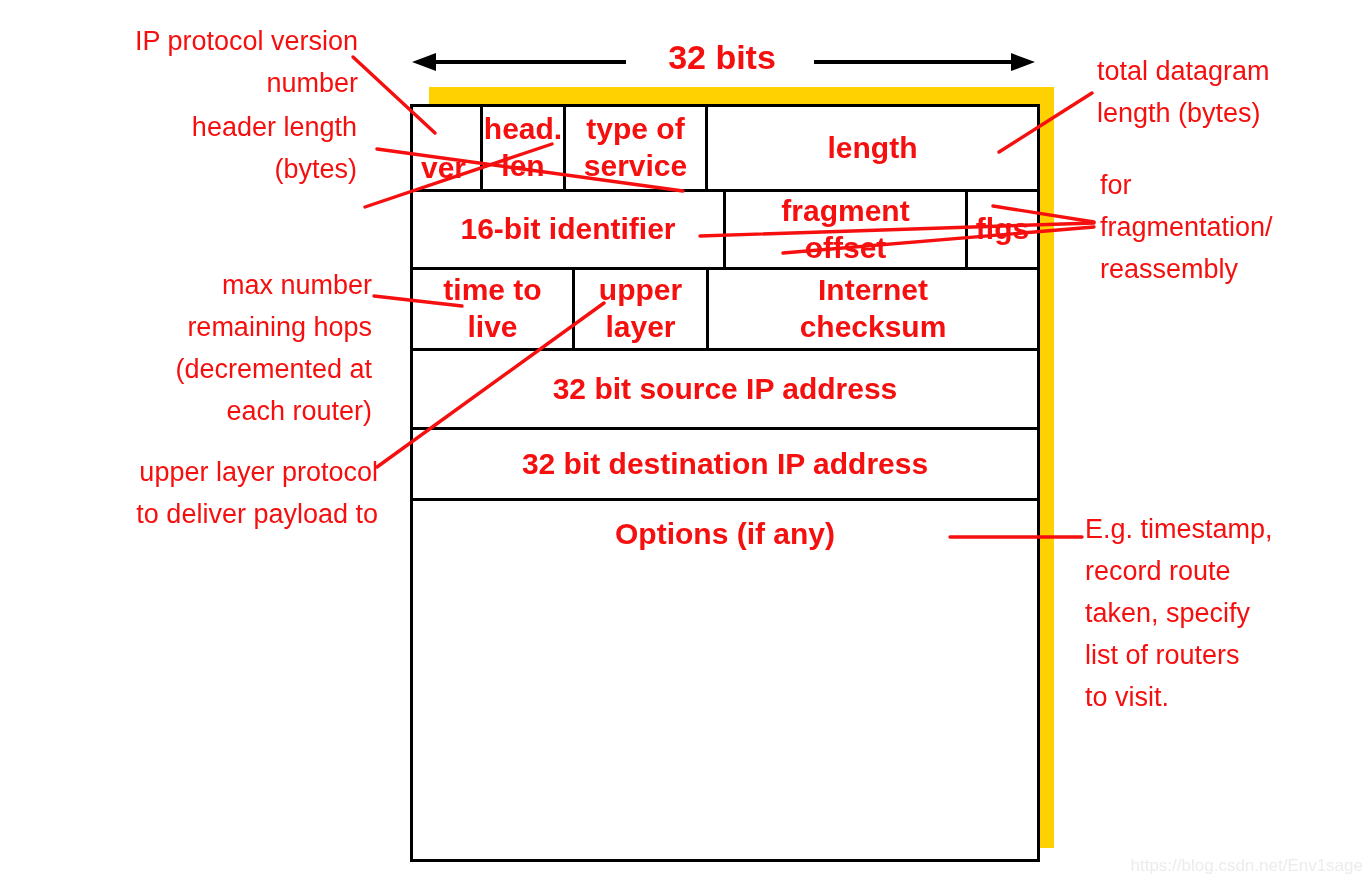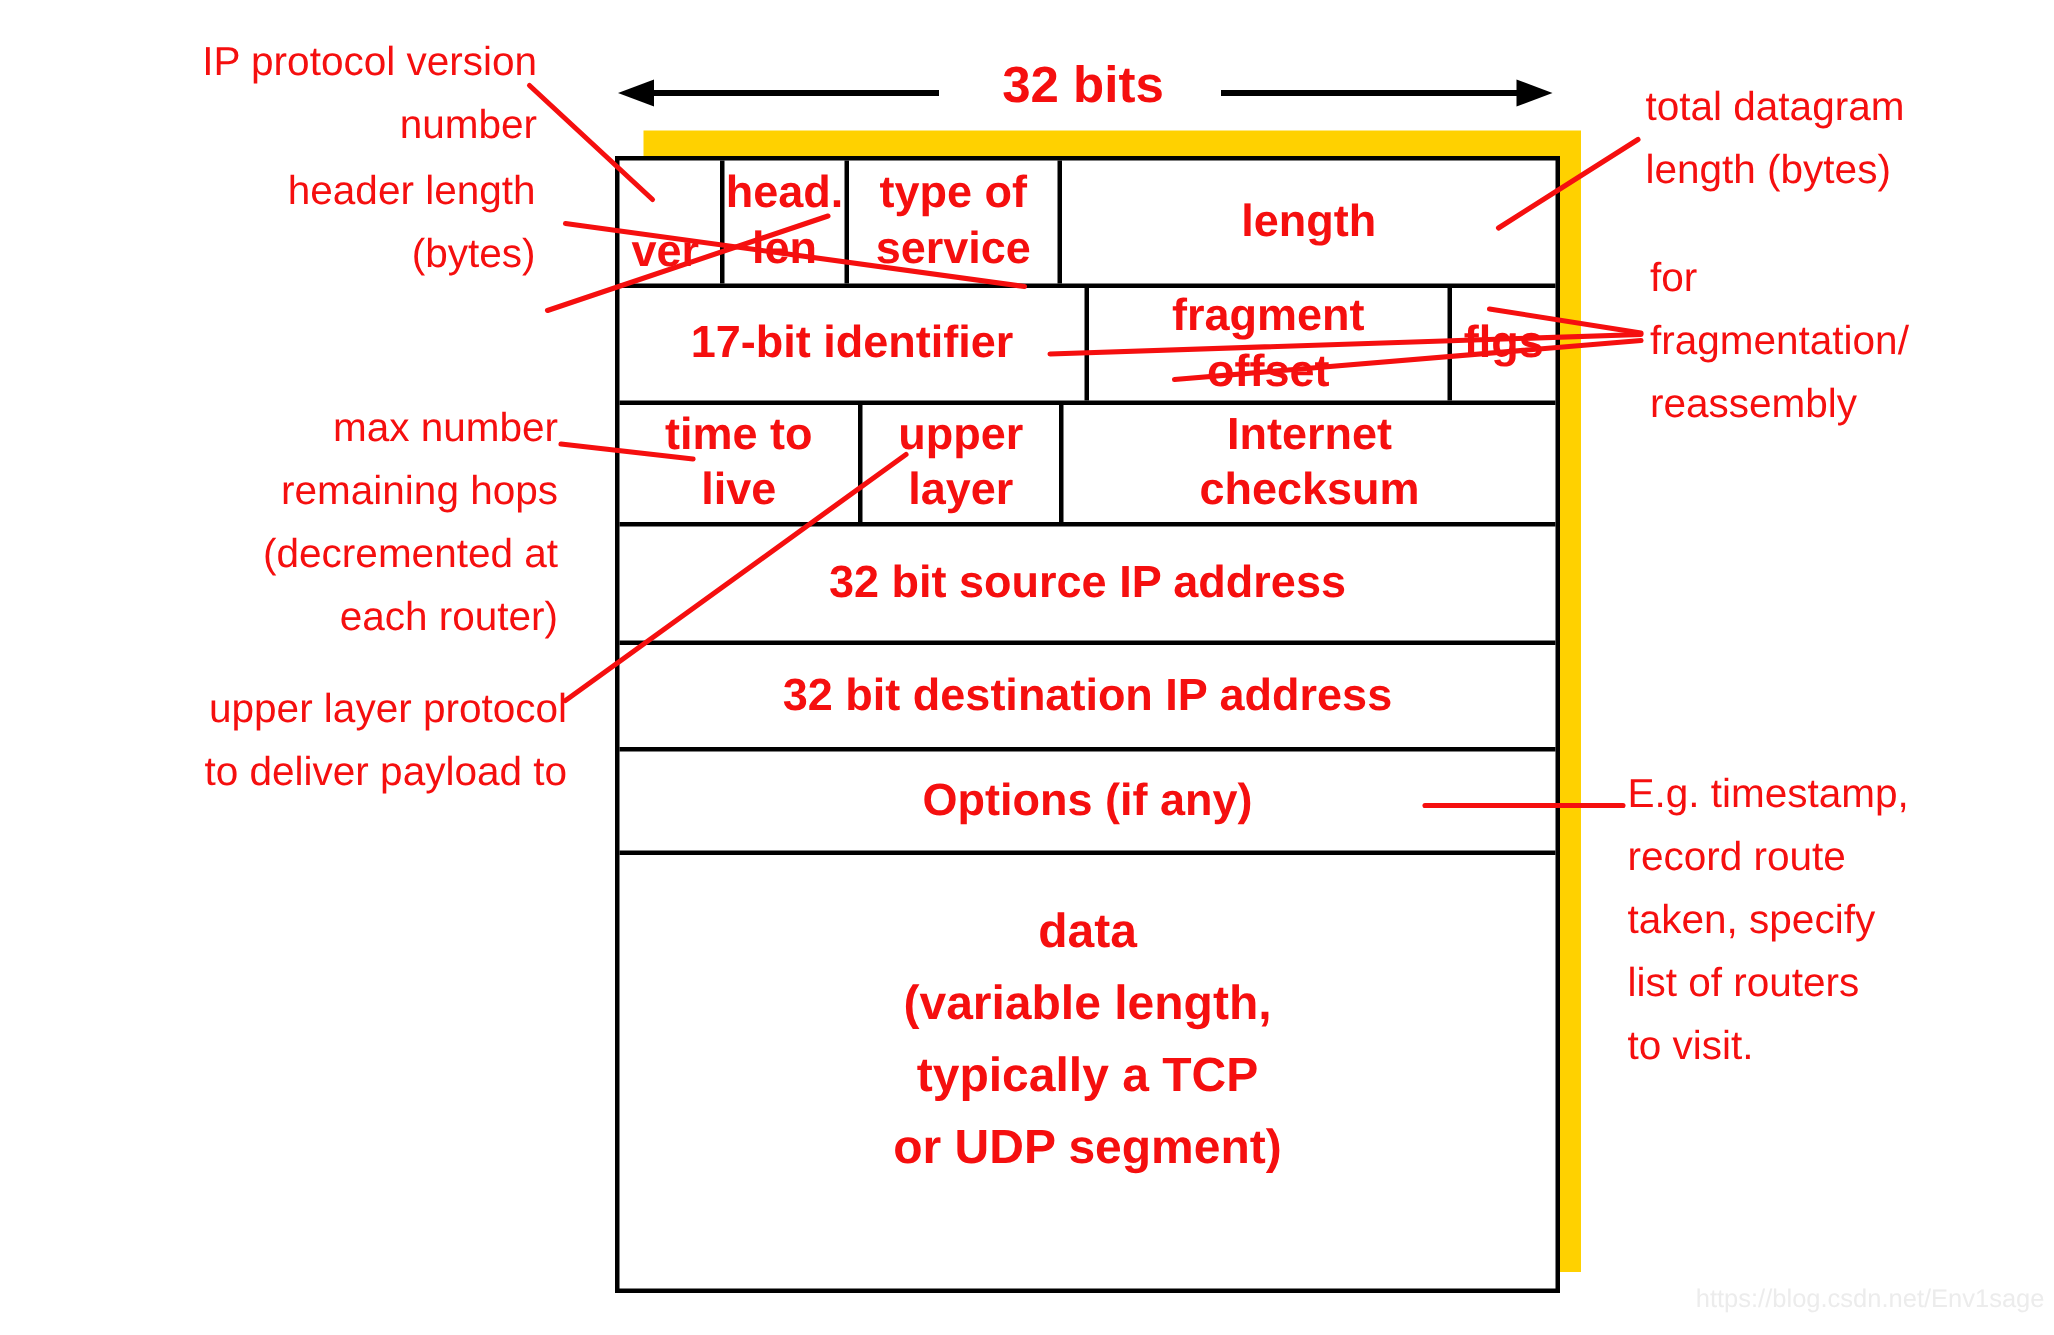--- a/index.html
+++ b/index.html
@@ -99,47 +99,41 @@
   <div class="ip-table">
     <div class="row r1">
       <div class="cell c-ver">ver</div>
       <div class="cell c-headlen">head.
 len</div>
       <div class="cell c-tos">type of
 service</div>
       <div class="cell c-length">length</div>
     </div>
     <div class="row r2">
-      <div class="cell c-ident">17-bit identifier</div>
+      <div class="cell c-ident">16-bit identifier</div>
       <div class="cell c-frag">fragment
 offset</div>
       <div class="cell c-flgs">flgs</div>
     </div>
     <div class="row r3">
       <div class="cell c-ttl">time to
 live</div>
       <div class="cell c-upper">upper
 layer</div>
       <div class="cell c-cksum">Internet
 checksum</div>
     </div>
     <div class="row r4">
       <div class="cell c-wide">32 bit source IP address</div>
     </div>
     <div class="row r5">
       <div class="cell c-wide">32 bit destination IP address</div>
     </div>
     <div class="row r6">
       <div class="cell c-wide">Options (if any)</div>
-    </div>
-    <div class="row r7">
-      <div class="cell c-data">data
-(variable length,
-typically a TCP
-or UDP segment)</div>
     </div>
   </div>
 
   <div class="note left" id="note-ip-version">IP protocol version
 number</div>
   <div class="note left" id="note-header-length">header length
 (bytes)</div>
   <div class="note left" id="note-max-hops">max number
 remaining hops
 (decremented at

